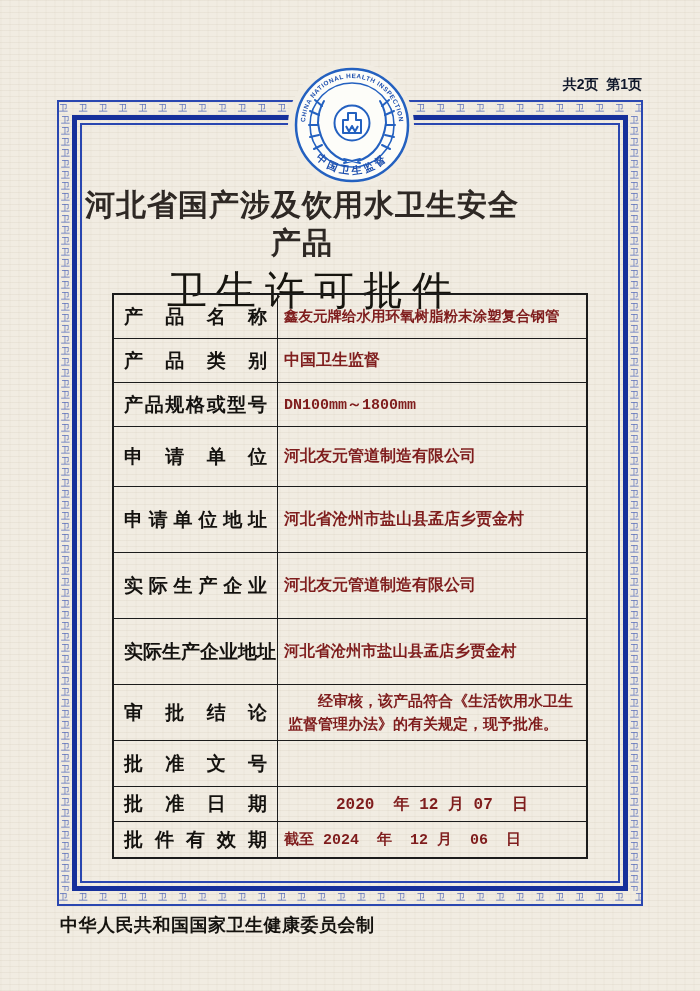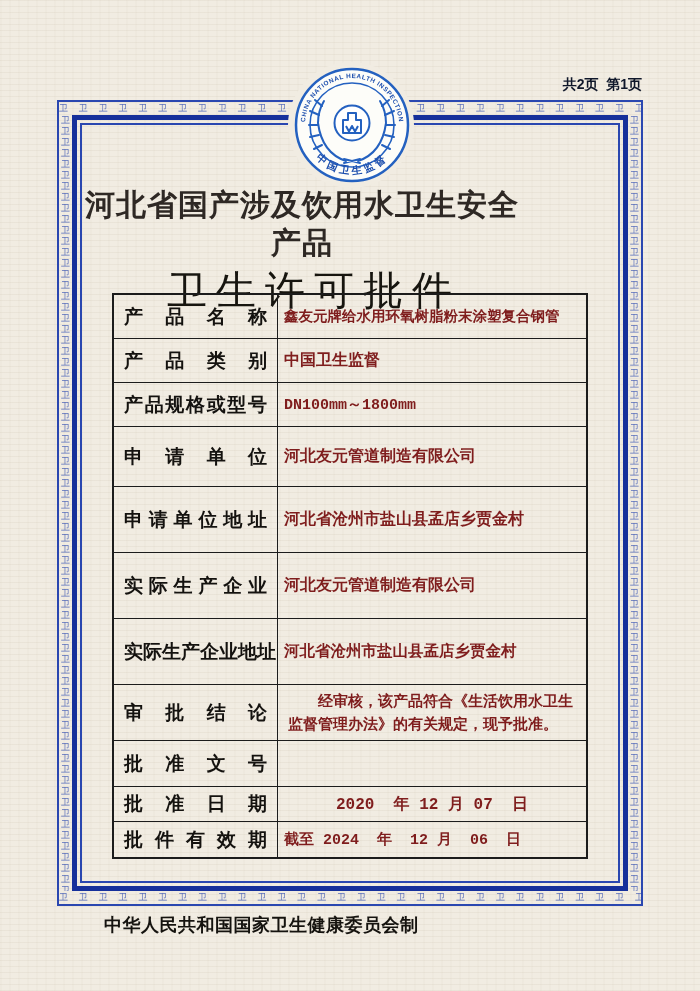--- a/index.html
+++ b/index.html
@@ -105,21 +105,20 @@
   .cert-row:nth-child(9){height:46px;}
   .cert-row:nth-child(10){height:35px;}
   .cert-row:nth-child(10) .cell-value{justify-content:center;}
   .cert-row:nth-child(11){height:35px;}
   .cert-row:nth-child(11) .cell-value{font-size:15px;}
   
   .footer-note{
     position:absolute;left:60px;top:913px;z-index:4;
     font-family:"Liberation Serif", serif;font-weight:bold;font-size:18px;color:#15130f;
     letter-spacing:.5px;
-    margin-left:44px;
   }
 </style>
 </head>
 <body>
 
 <div class="paper-texture"></div>
 
 <div class="pagination">共2页  第1页</div>
 
 <div class="frame-outer">

